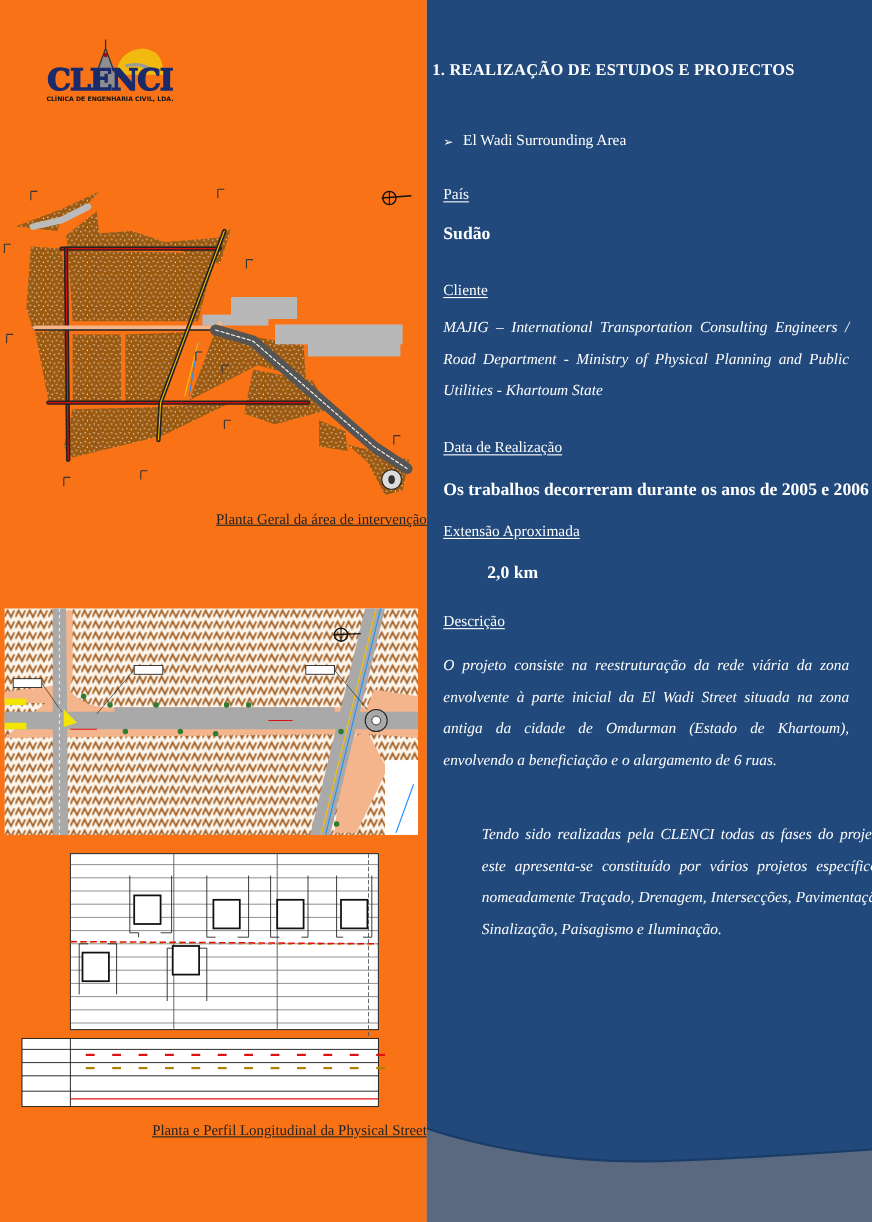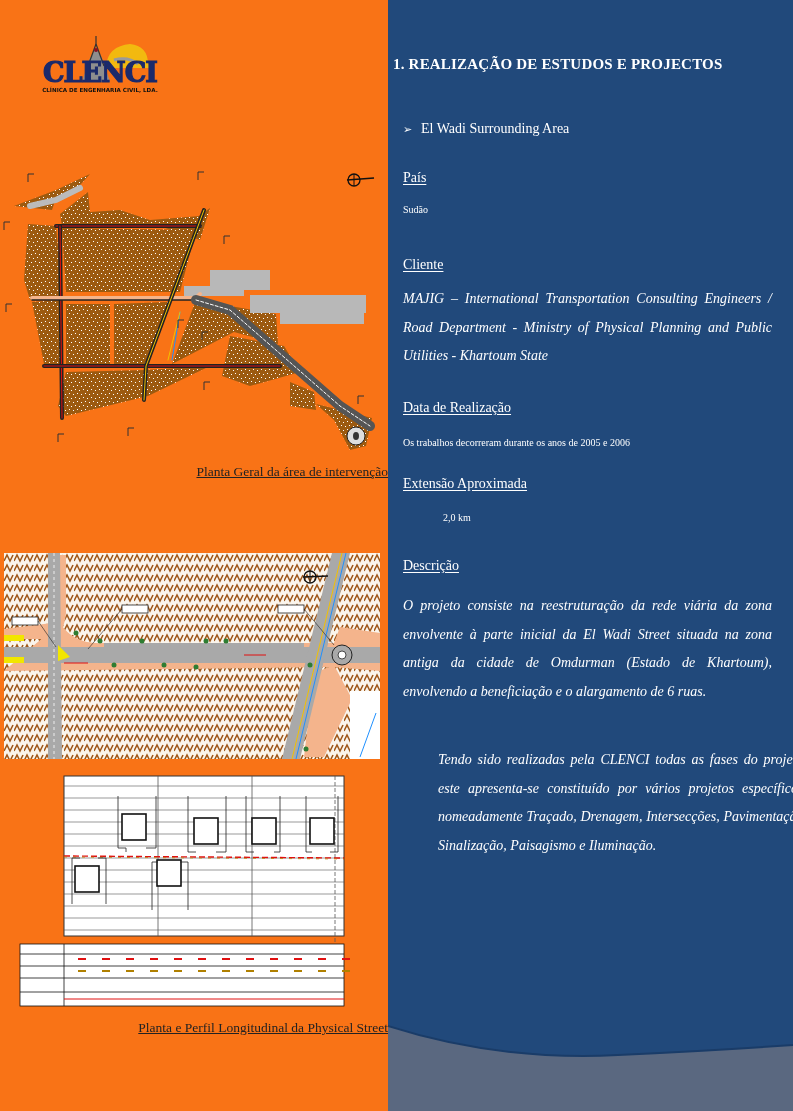--- a/index.html
+++ b/index.html
@@ -24,21 +24,21 @@
   
   .panel { position: absolute; left: 388px; top: 0; width: 405px; height: 1111px; background: #21497b; color: #fff; font-family: "Liberation Serif", serif; padding-left: 24px; }
   .panel-wave { position: absolute; left: 0; top: 1000px; width: 405px; height: 111px; }
   .panel-wave svg { display: block; }
 
   .section-title { position: absolute; left: 5px; top: 56px; font-family: "Liberation Serif", serif; font-weight: bold; font-size: 15px; letter-spacing: 0.2px; color: #fff; white-space: nowrap; }
   .project { position: absolute; left: 15px; top: 121px; font-size: 14px; white-space: nowrap; display: flex; align-items: center; }
   .project .arrow { width: 12px; margin-right: 6px; font-size: 11px; }
 
   .lbl { position: absolute; left: 15px; font-size: 14px; text-decoration: underline; text-underline-offset: 2px; white-space: nowrap; text-align: center; }
-  .val { position: absolute; left: 15px; width: 368px; font-size: 10px; white-space: nowrap; }
+  .val { position: absolute; left: 15px; width: 368px; font-size: 16px; white-space: nowrap; font-weight: bold; }
   .para { position: absolute; left: 15px; width: 369px; font-size: 14px; line-height: 28.5px; text-align: justify; text-align-last: left; font-style: italic; }
 </style>
 </head>
 <body>
 
 <div class="left">
 
   <div class="logo">
     <svg viewBox="0 0 140 68">
 

